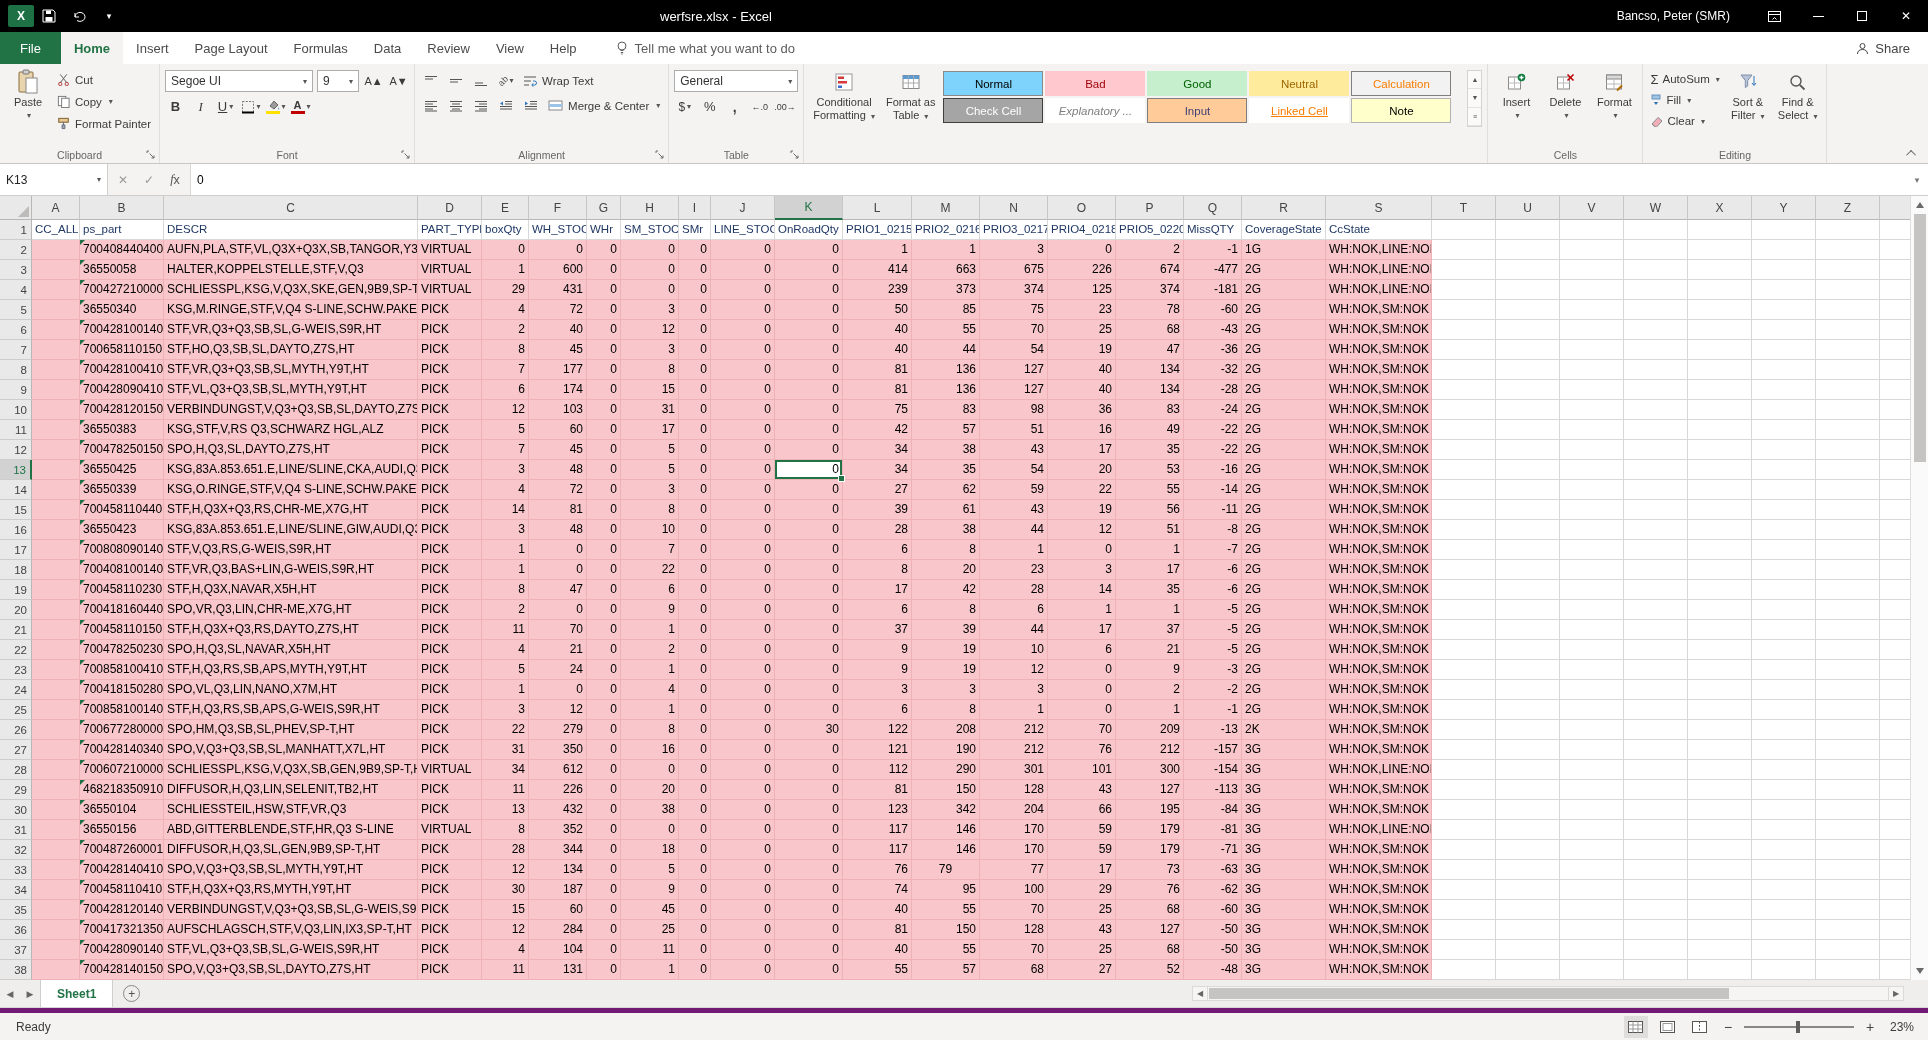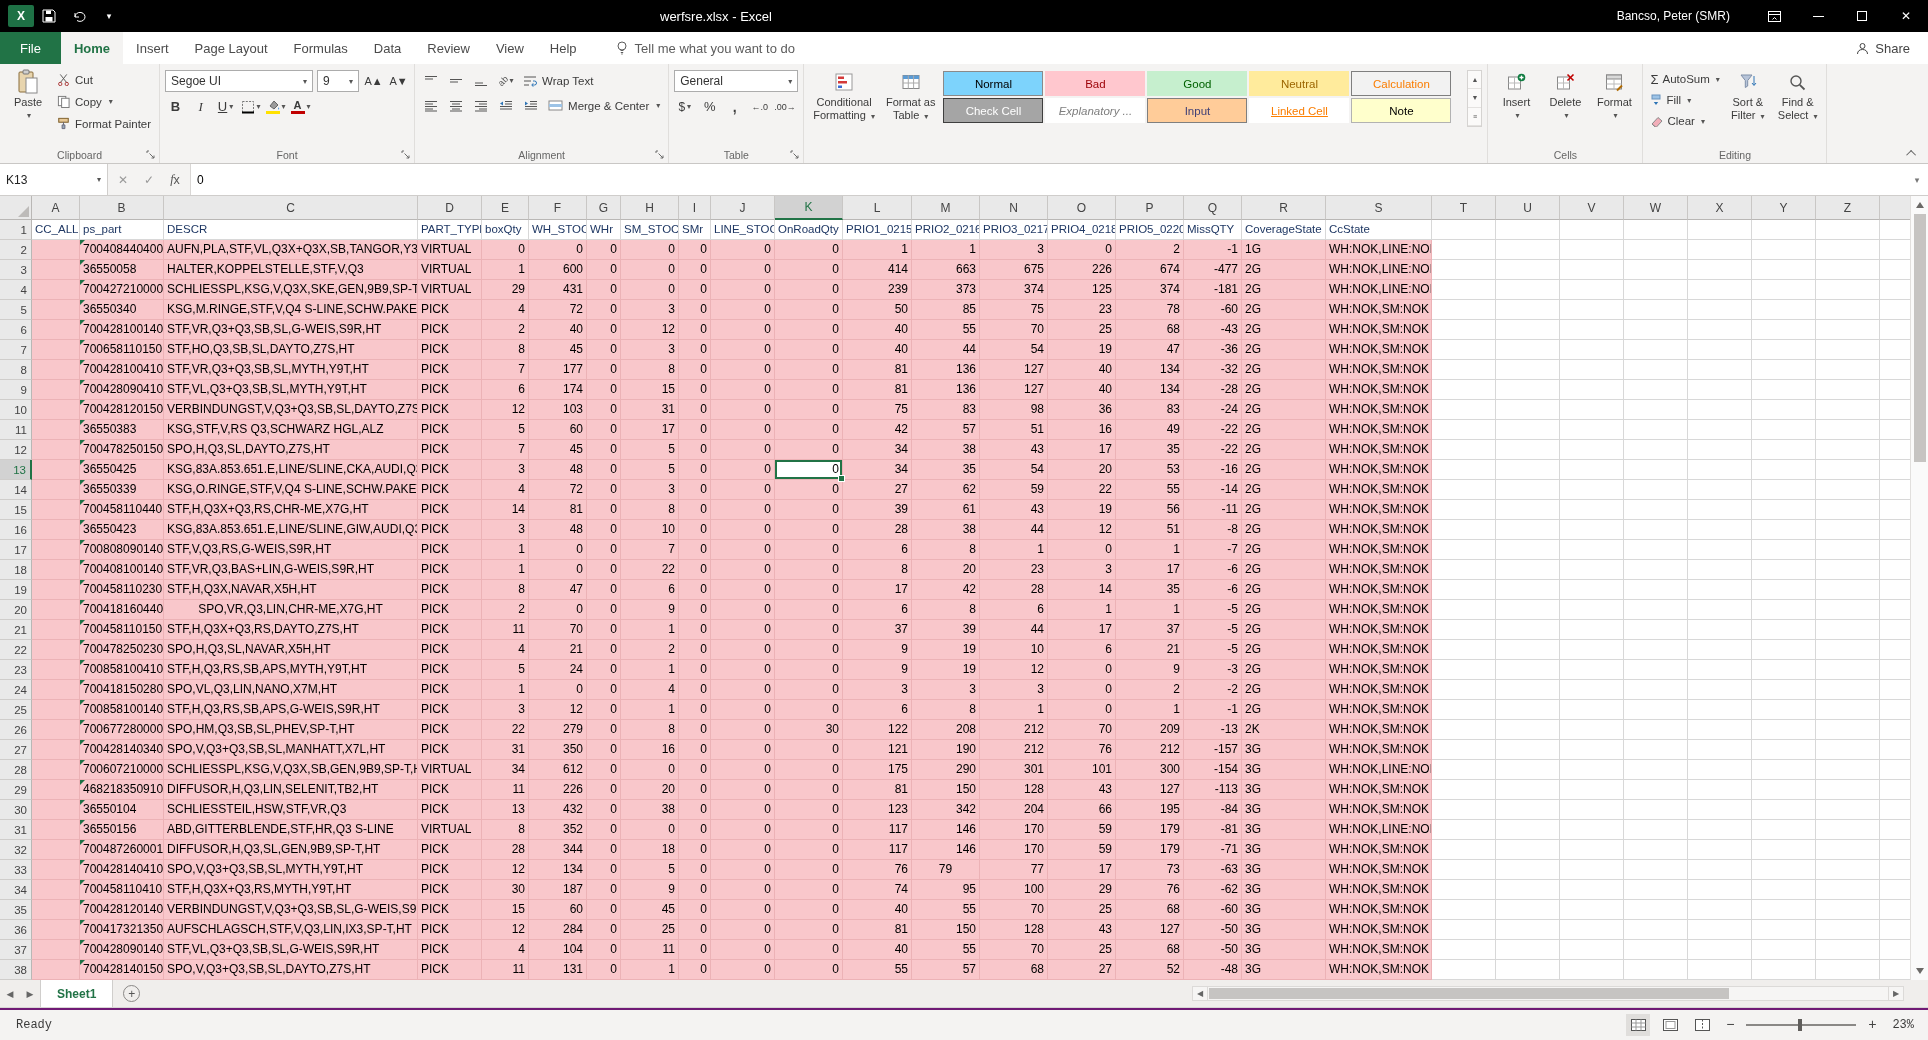--- a/index.html
+++ b/index.html
@@ -108,21 +108,21 @@
             border-left:1px solid #d0cecc;border-right:1px solid #d0cecc;font-size:12px;color:#217346;font-weight:bold;}
   .addsheet{width:17px;height:17px;border:1px solid #8a8886;border-radius:50%;margin-left:10px;
             display:flex;align-items:center;justify-content:center;font-size:12px;color:#555;line-height:1;}
   .hscroll{margin-left:auto;margin-right:24px;width:712px;height:15px;display:flex;align-items:center;}
   .harrow{width:16px;height:15px;display:flex;align-items:center;justify-content:center;font-size:8px;color:#666;
           background:#f6f5f4;border:1px solid #dcdad8;}
   .htrack{flex:1;height:15px;background:#f6f5f4;border-top:1px solid #dcdad8;border-bottom:1px solid #dcdad8;position:relative;}
   .hthumb{position:absolute;left:1px;top:1px;height:11px;width:520px;background:#c6c4c2;}
 
   
-  .statusbar{height:32px;background:#f4f3f2;border-top:2px solid #701a75;display:flex;align-items:center;font-family:Liberation Mono, monospace;}
+  .statusbar{height:32px;background:#f4f3f2;border-top:5px solid #701a75;display:flex;align-items:center;}
   .ready{margin-left:16px;font-size:12px;color:#3b3b3b;}
   .sb-right{margin-left:auto;display:flex;align-items:center;gap:8px;margin-right:14px;}
   .viewbtn{width:24px;height:22px;display:flex;align-items:center;justify-content:center;}
   .viewbtn.active{background:#e0dedc;}
   .zoomout,.zoomin{width:16px;text-align:center;font-size:14px;color:#444;}
   .ztrack{width:110px;height:2px;background:#8a8886;position:relative;}
   .zthumb{position:absolute;left:52px;top:-5px;width:4px;height:12px;background:#605e5c;}
   .zoomtxt{font-size:12px;color:#3b3b3b;margin-left:4px;}
   svg{display:block;}
 </style>
@@ -1160,21 +1160,21 @@
             <div class="cell" style="width: 64px;"></div>
             <div class="cell" style="width: 64px;"></div>
             <div class="cell" style="width: 64px;"></div>
             <div class="cell" style="width: 64px;"></div>
             <div class="cell" style="width: 46px;"></div>
           </div>
           <div class="grow">
             <div class="rowhdr">20</div>
             <div class="cell pink" style="width: 48px;"></div>
             <div class="cell pink flag" style="width: 84px;">700418160440</div>
-            <div class="cell pink" style="width: 254px; text-align: center;">SPO,VR,Q3,LIN,CHR-ME,X7G,HT</div>
+            <div class="cell pink" style="width: 254px;">SPO,VR,Q3,LIN,CHR-ME,X7G,HT</div>
             <div class="cell pink" style="width: 64px;">PICK</div>
             <div class="cell pink num" style="width: 47px;">2</div>
             <div class="cell pink num" style="width: 58px;">0</div>
             <div class="cell pink num" style="width: 34px;">0</div>
             <div class="cell pink num" style="width: 58px;">9</div>
             <div class="cell pink num" style="width: 32px;">0</div>
             <div class="cell pink num" style="width: 64px;">0</div>
             <div class="cell pink num" style="width: 68px;">0</div>
             <div class="cell pink num" style="width: 69px;">6</div>
             <div class="cell pink num" style="width: 68px;">8</div>
@@ -1409,21 +1409,21 @@
             <div class="cell pink flag" style="width: 84px;">700607210000</div>
             <div class="cell pink" style="width: 254px;">SCHLIESSPL,KSG,V,Q3X,SB,GEN,9B9,SP-T,HT</div>
             <div class="cell pink" style="width: 64px;">VIRTUAL</div>
             <div class="cell pink num" style="width: 47px;">34</div>
             <div class="cell pink num" style="width: 58px;">612</div>
             <div class="cell pink num" style="width: 34px;">0</div>
             <div class="cell pink num" style="width: 58px;">0</div>
             <div class="cell pink num" style="width: 32px;">0</div>
             <div class="cell pink num" style="width: 64px;">0</div>
             <div class="cell pink num" style="width: 68px;">0</div>
-            <div class="cell pink num" style="width: 69px;">175</div>
+            <div class="cell pink num" style="width: 69px;">112</div>
             <div class="cell pink num" style="width: 68px;">290</div>
             <div class="cell pink num" style="width: 68px;">301</div>
             <div class="cell pink num" style="width: 68px;">101</div>
             <div class="cell pink num" style="width: 68px;">300</div>
             <div class="cell pink num" style="width: 58px;">-154</div>
             <div class="cell pink" style="width: 84px;">3G</div>
             <div class="cell pink" style="width: 106px;">WH:NOK,LINE:NOK</div>
             <div class="cell" style="width: 64px;"></div>
             <div class="cell" style="width: 64px;"></div>
             <div class="cell" style="width: 64px;"></div>

